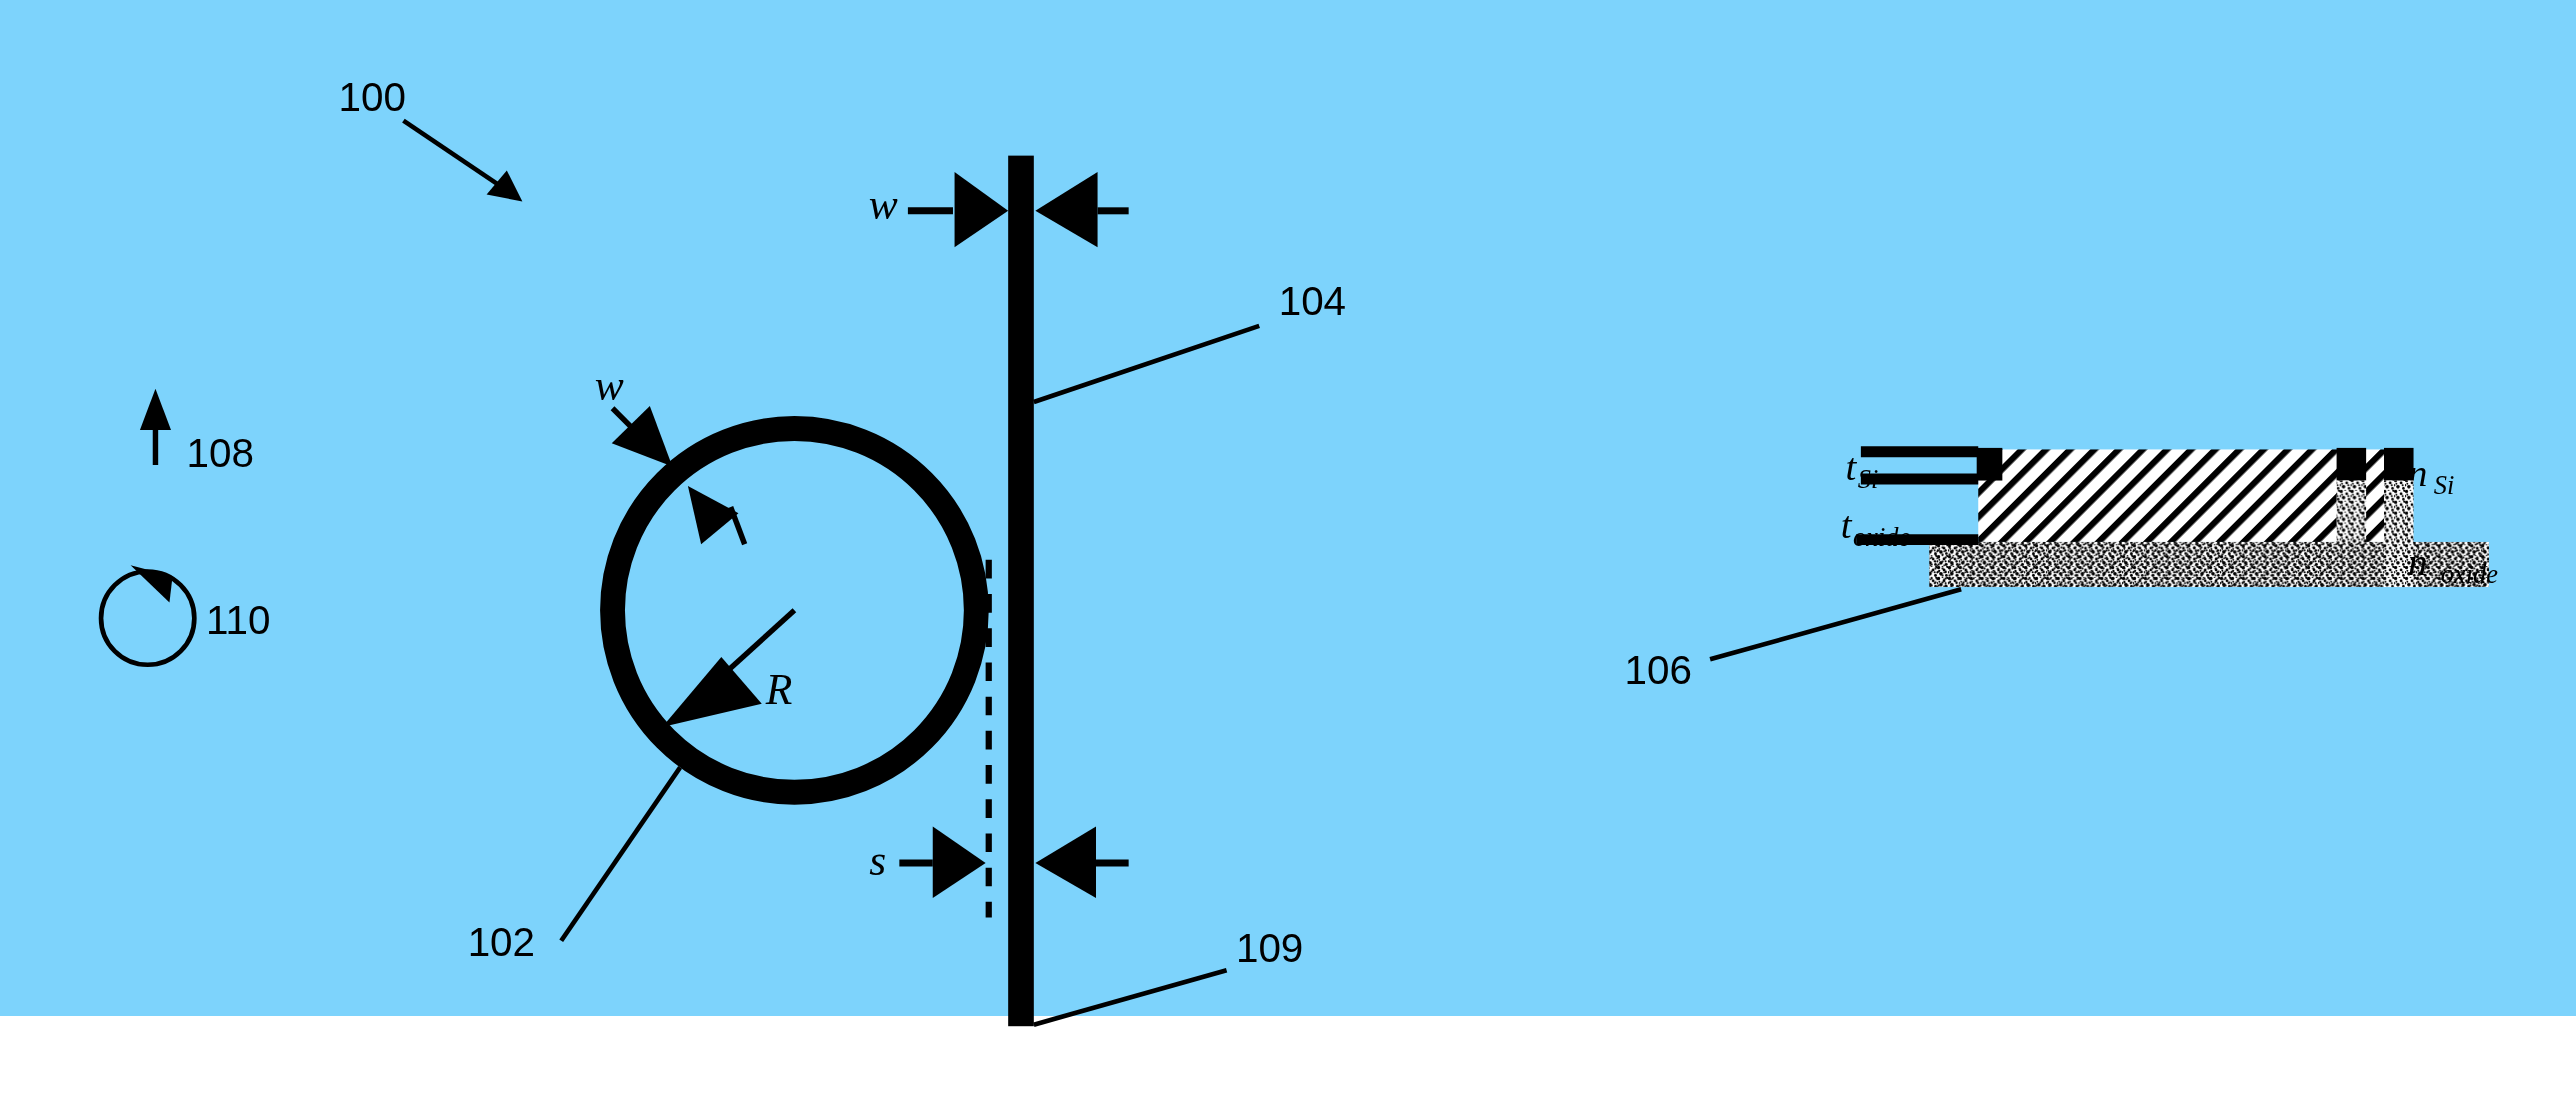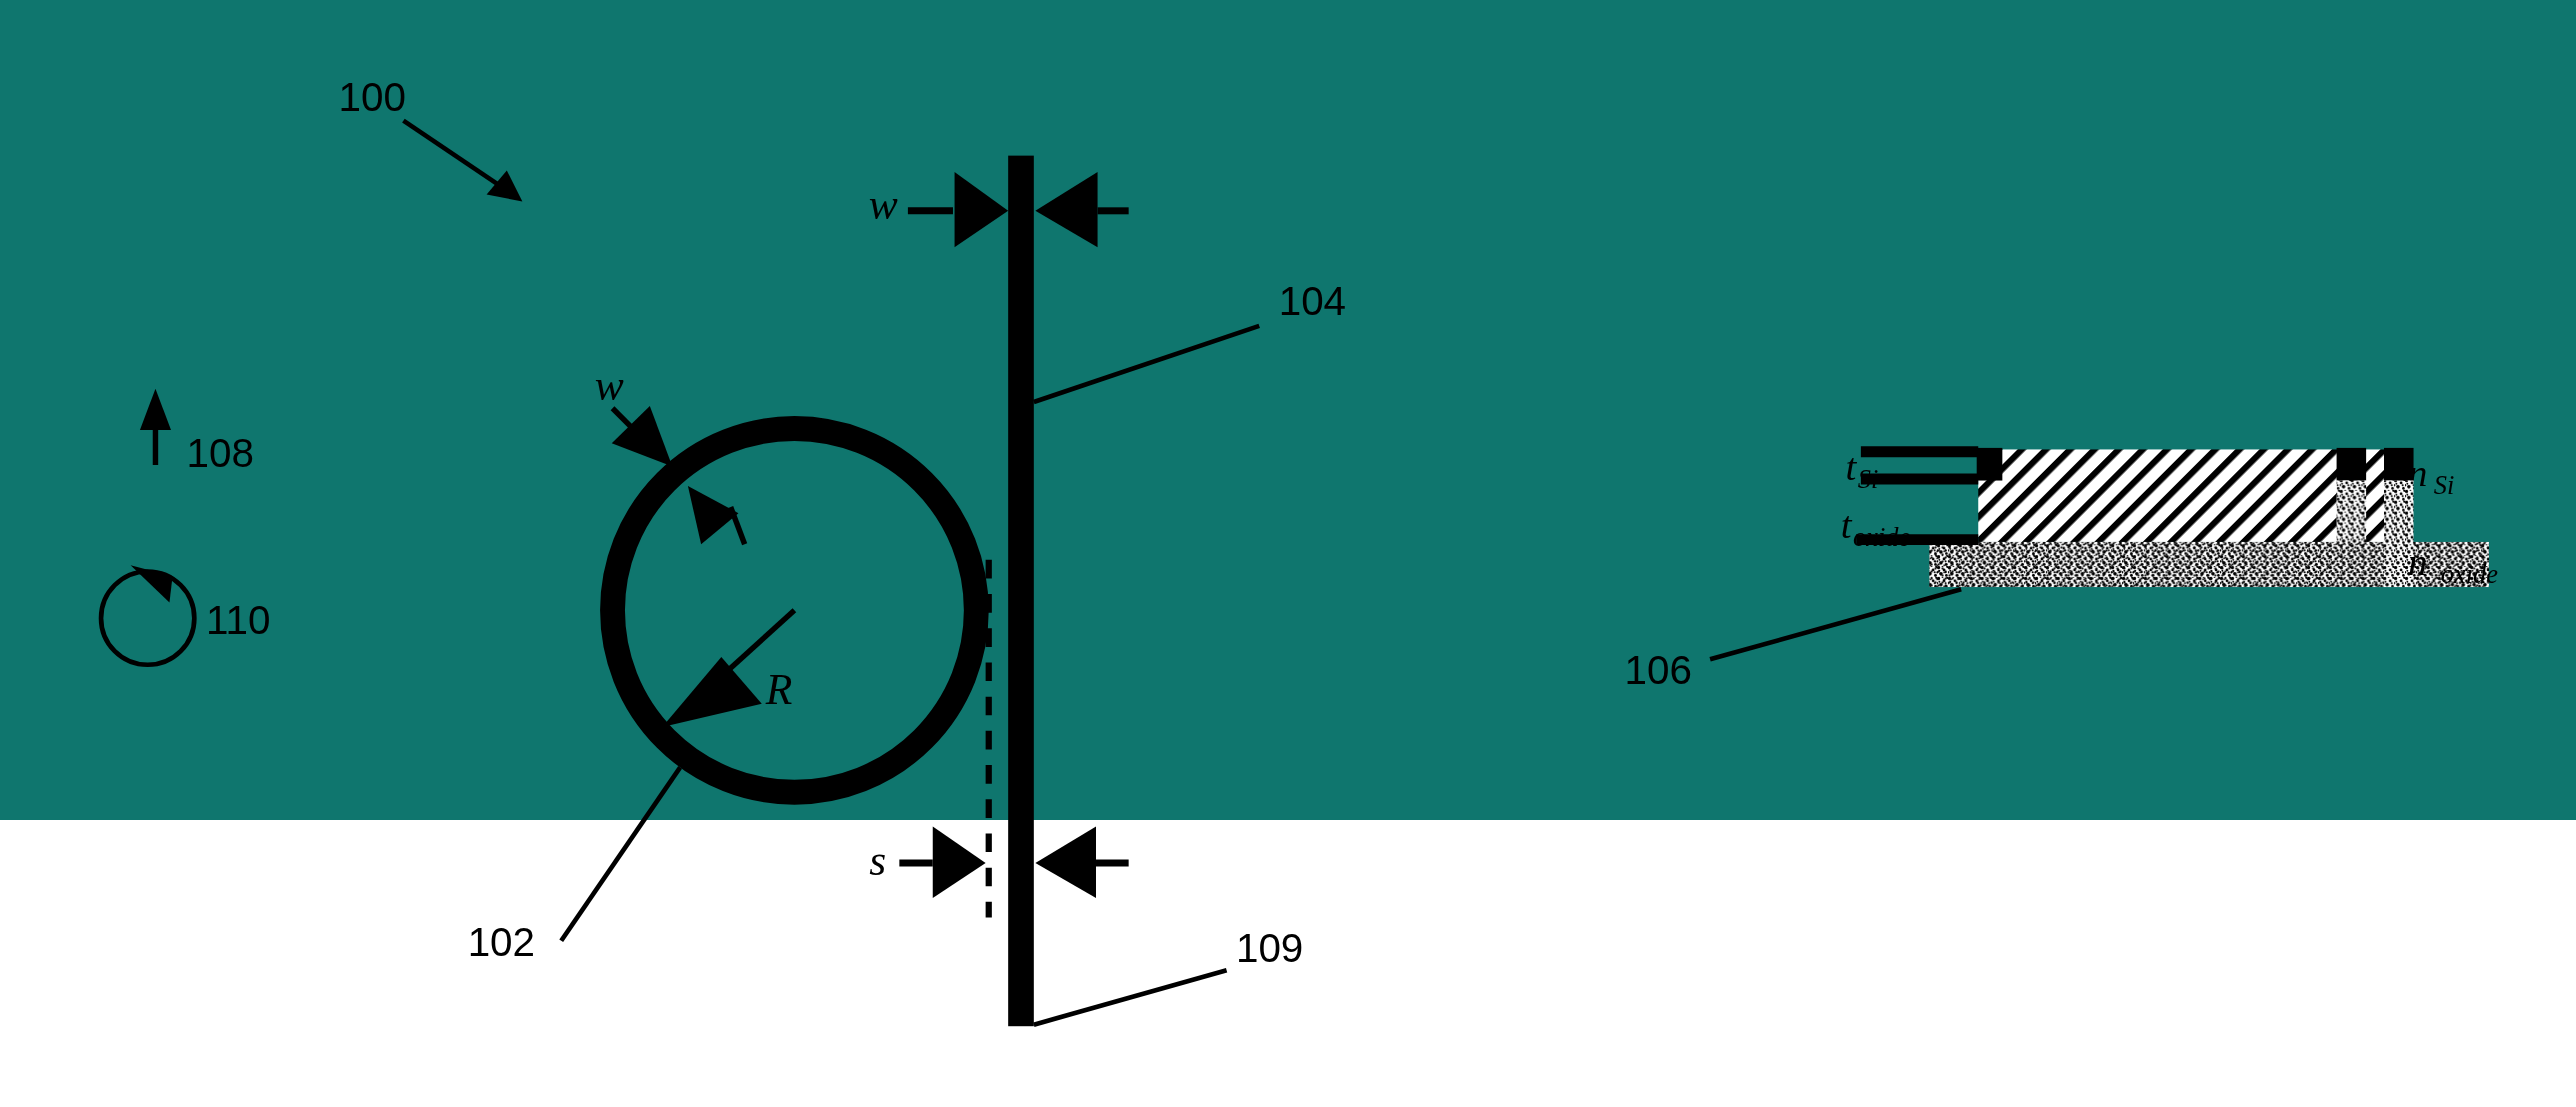--- a/index.html
+++ b/index.html
@@ -9,22 +9,22 @@
   }
   body {
     width: 2576px;
     height: 1108px;
     font-family: "Liberation Sans", sans-serif;
     overflow: hidden;
   }
   #figure-root {
     position: relative;
     width: 2576px;
-    height: 820px;
-    background: #0f766e;
+    height: 1016px;
+    background: #7dd3fc;
   }
   svg.figure-canvas {
     position: absolute;
     left: 0;
     top: 0;
     width: 2576px;
     height: 1108px;
     display: block;
   }
   .ref-num {

